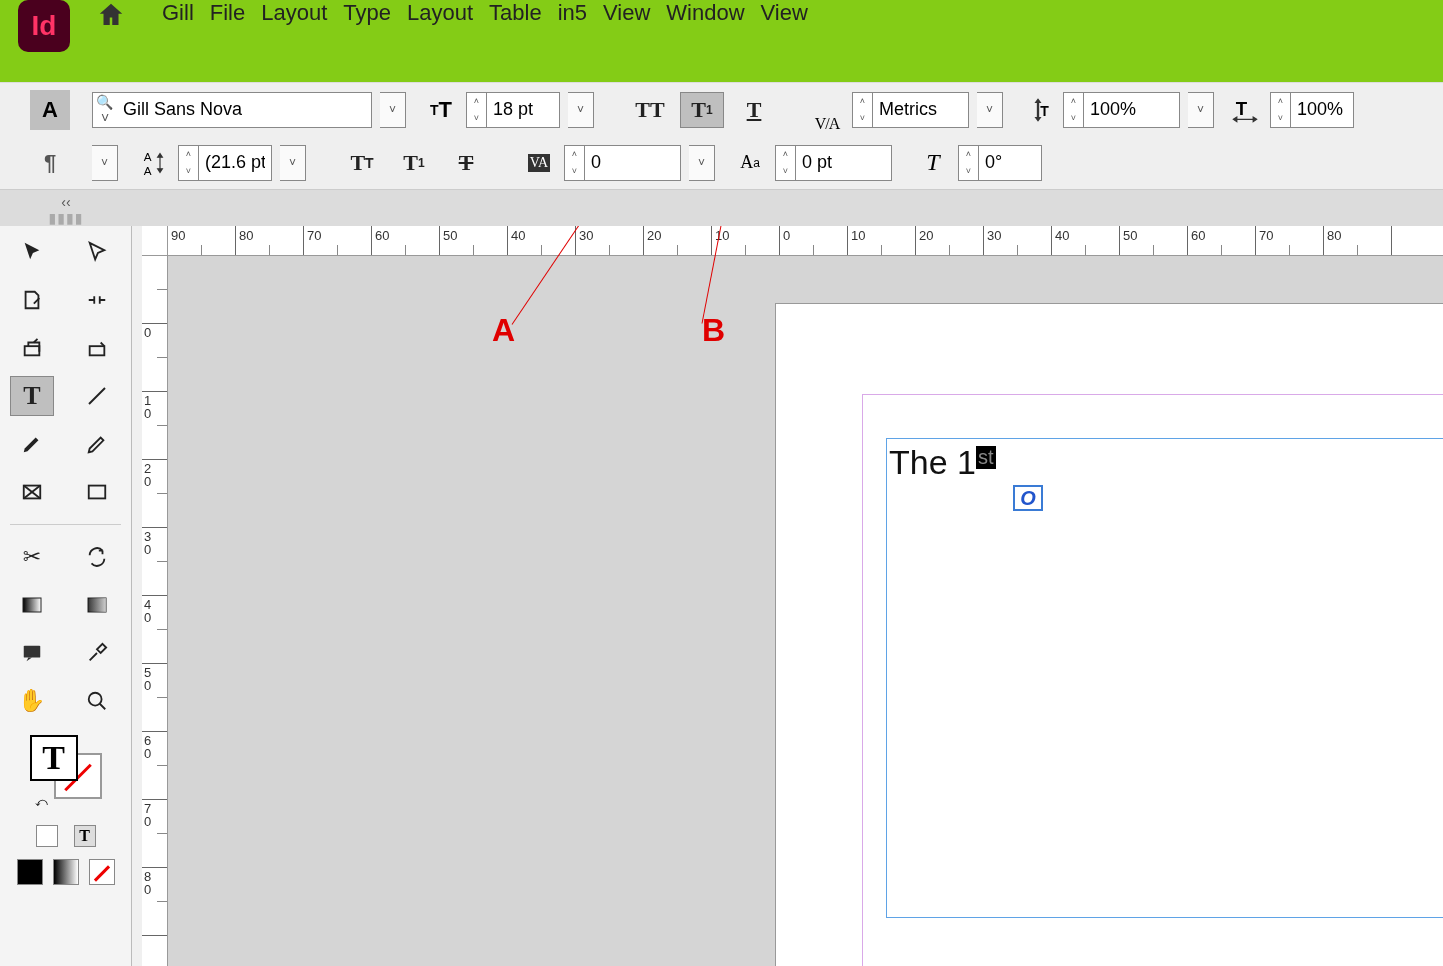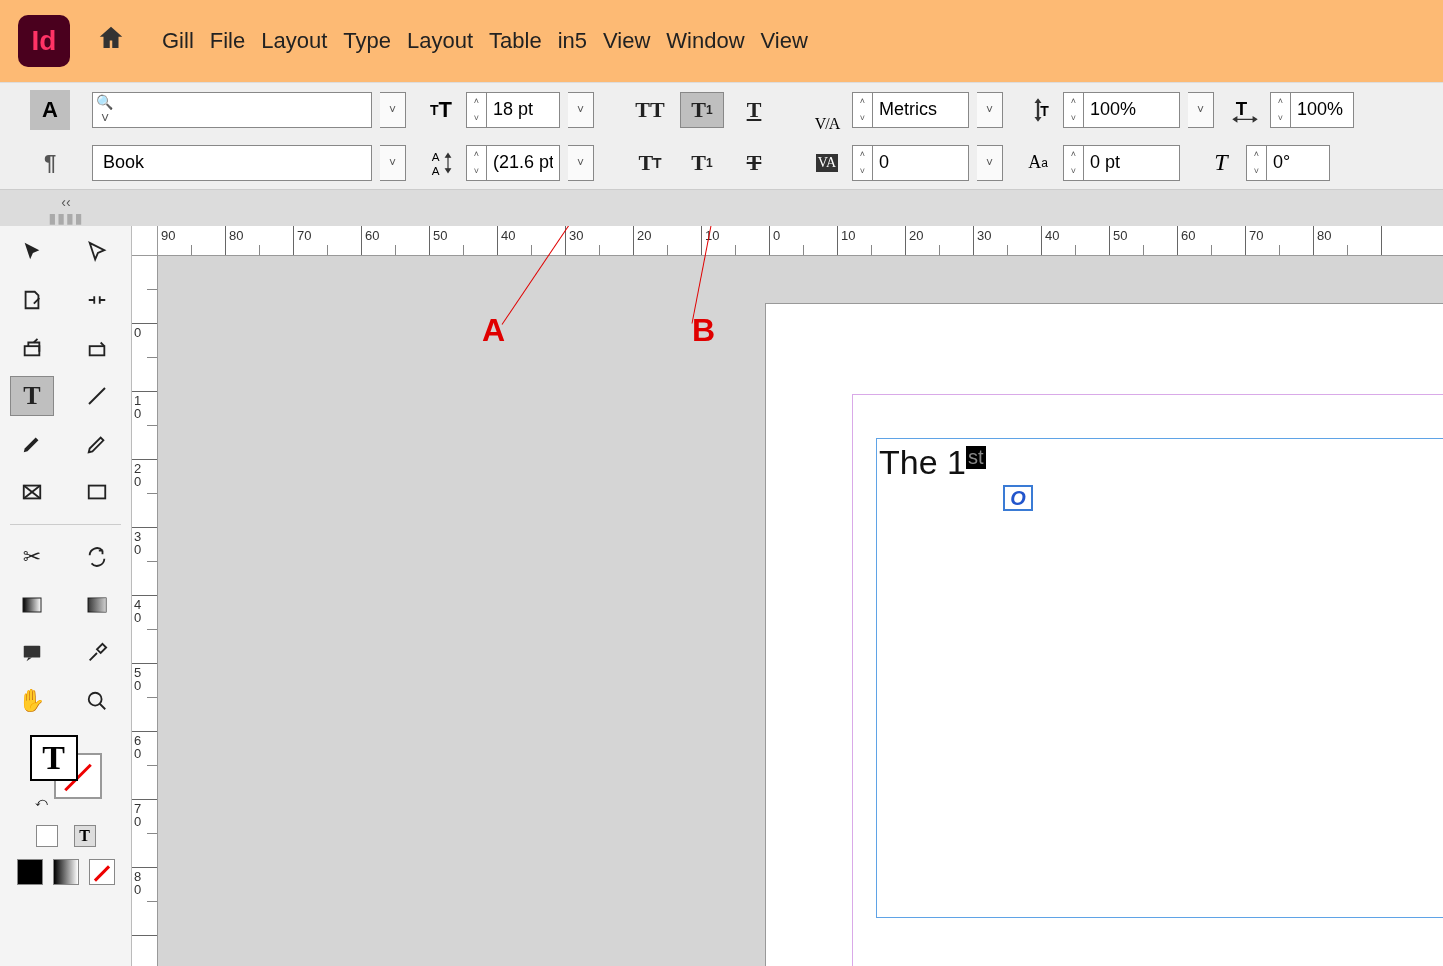--- a/index.html
+++ b/index.html
@@ -1,17 +1,17 @@
 <!DOCTYPE html>
 <html><head>
 <meta charset="utf-8">
 <style>
 * { box-sizing: border-box; margin: 0; padding: 0; font-family: "Segoe UI", Arial, sans-serif; }
 html, body { width: 1443px; height: 966px; overflow: hidden; background: #f0f0f0; }
-.menubar { height: 82px; background: #fdba74; display: flex; align-items: center; padding: 0 18px; gap: 16px; }
+.menubar { height: 82px; background: #84cc16; display: flex; align-items: flex-start; padding: 0 18px; gap: 16px; }
 .app-logo { width: 52px; height: 52px; background: #4a001e; border-radius: 10px; display:flex; align-items:center; justify-content:center; color:#ff3366; font-weight:bold; font-size:28px; font-family: Arial, sans-serif;}
 .home-icon { font-size: 30px; color:#333; margin-left:10px; margin-right:20px;}
 .menu-item { font-size: 22px; color:#222; cursor:pointer; }
 .control-panel { height: 108px; background:#efefef; border-top:1px solid #ddd; border-bottom:1px solid #ccc; display:flex; flex-direction:column; }
 .ctrl-row { height:54px; display:flex; align-items:center; padding-left:30px; gap:8px;}
 .mode-btn { width:40px; height:40px; background:#bfbfbf; display:flex; align-items:center; justify-content:center; font-size:22px; font-weight:bold; margin-right:14px;}
 .mode-btn.light { background:transparent; color:#555;}
 .font-combo { display:flex; align-items:center; border:1px solid #888; background:#fff; height:36px; width:280px;}
 .font-combo input{ border:none; outline:none; height:100%; flex:1; padding:0 6px; font-size:18px;}
 .combo-search { width:24px; text-align:center; color:#555; font-size:14px;}
@@ -38,21 +38,21 @@
 .swatch-area{ margin-top:6px; display:flex; flex-direction:column; align-items:center; gap:6px;}
 .fillstroke{ position:relative; width:72px; height:64px;}
 .fillbox{position:absolute; left:0; top:0; width:48px; height:46px; border:2px solid #000; background:#fff; display:flex; align-items:center; justify-content:center;}
 .fillbox span{font-family:"Times New Roman",serif; font-size:34px; font-weight:bold;}
 .strokebox{position:absolute; right:0; bottom:0; width:48px; height:46px; border:2px solid #999; background:#fff;}
 .strokebox::after{content:""; position:absolute; left:4px; right:4px; top:50%; border-top:3px solid #e00; transform:rotate(-45deg);}
 .mini-swatches{display:flex; gap:16px;}
 .mini-sw{width:22px; height:22px; border:1px solid #888;}
 .color-row{display:flex; gap:10px; margin-top:6px;}
 .color-sw{width:26px; height:26px; border:1px solid #888;}
-.canvas-area{ flex:1; position:relative; background:#d5d5d5; overflow:hidden;}
+.canvas-area{ flex:1; position:relative; background:#d5d5d5; overflow:hidden;margin-left:10px;}
 .ruler-h{ position:absolute; top:0; left:26px; right:0; height:30px; background:#fff; border-bottom:1px solid #999; display:flex;}
 .ruler-corner{position:absolute; top:0; left:0; width:26px; height:30px; background:#fff; border-right:1px solid #999; border-bottom:1px solid #999;}
 .ruler-v{ position:absolute; top:30px; left:0; width:26px; bottom:0; background:#fff; border-right:1px solid #999;}
 .tick{position:relative; width:68px; border-right:1px solid #666; height:100%; font-size:13px; color:#333;}
 .tick span{position:absolute; top:2px; left:3px;}
 .tick::before{content:""; position:absolute; bottom:0; left:33px; height:10px; border-left:1px solid #888;}
 .vtick{height:68px; border-bottom:1px solid #666; position:relative; font-size:13px; display:flex; align-items:flex-start; padding:2px 2px; color:#333; line-height:1;}
 .vtick::before{content:""; position:absolute; right:0; top:33px; width:10px; border-top:1px solid #888;}
 .page{ position:absolute; top:78px; left:634px; width:800px; height:800px; background:#fff; box-shadow:0 0 0 1px #999;}
 .page .margin{position:absolute; top:90px; left:86px; right:0; bottom:0; border:1px solid #d9a9e8; border-right:none; border-bottom:none;}
@@ -86,20 +86,21 @@
   <div class="menu-item">View</div>
   <div class="menu-item">Window</div>
   <div class="menu-item">View</div>
 </div>
 
 <div class="control-panel">
   <div class="ctrl-row">
     <div class="mode-btn">A</div>
     <div class="font-combo">
       <span class="combo-search">🔍​˅</span>
+      <input value="Gill Sans Nova" style="">
     </div>
     <div class="combo-arrow">˅</div>
 
     <div class="icon-label" style="font-family:serif;font-weight:bold;margin-left:10px;">
         <span style="font-size:14px;">T</span>
         <span style="font-size:22px;">T</span>
       </div>
     <div class="spinner">
       <div class="arrows">
           <span>˄</span>
@@ -152,23 +153,20 @@
       <div class="arrows">
           <span>˄</span>
           <span>˅</span>
         </div>
       <input style="width: 62px;" value="100%">
     </div>
   </div>
 
   <div class="ctrl-row">
     <div class="mode-btn light">¶</div>
-    <div class="font-combo" style="width:280px;">
-      <input style="padding-left: 10px;" value="Book">
-    </div>
     <div class="combo-arrow">˅</div>
 
     <div class="icon-label" style="margin-left:10px;">
       <svg viewBox="0 0 24 24">
           <text x="4" y="10" font-size="10" font-family="serif">A</text>
           <text x="4" y="22" font-size="10" font-family="serif">A</text>
           <path d="M18 4v16M18 4l-2 3h4zM18 20l-2-3h4z" stroke="#333" fill="#333" stroke-width="1"></path>
         </svg>
     </div>
     <div class="spinner">

